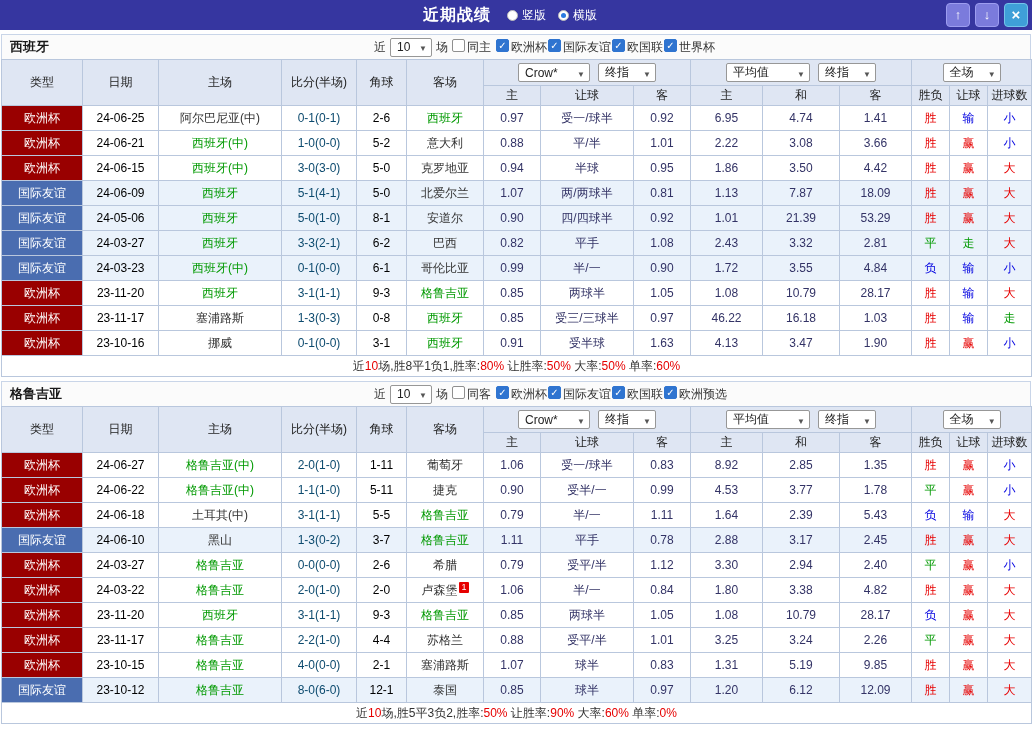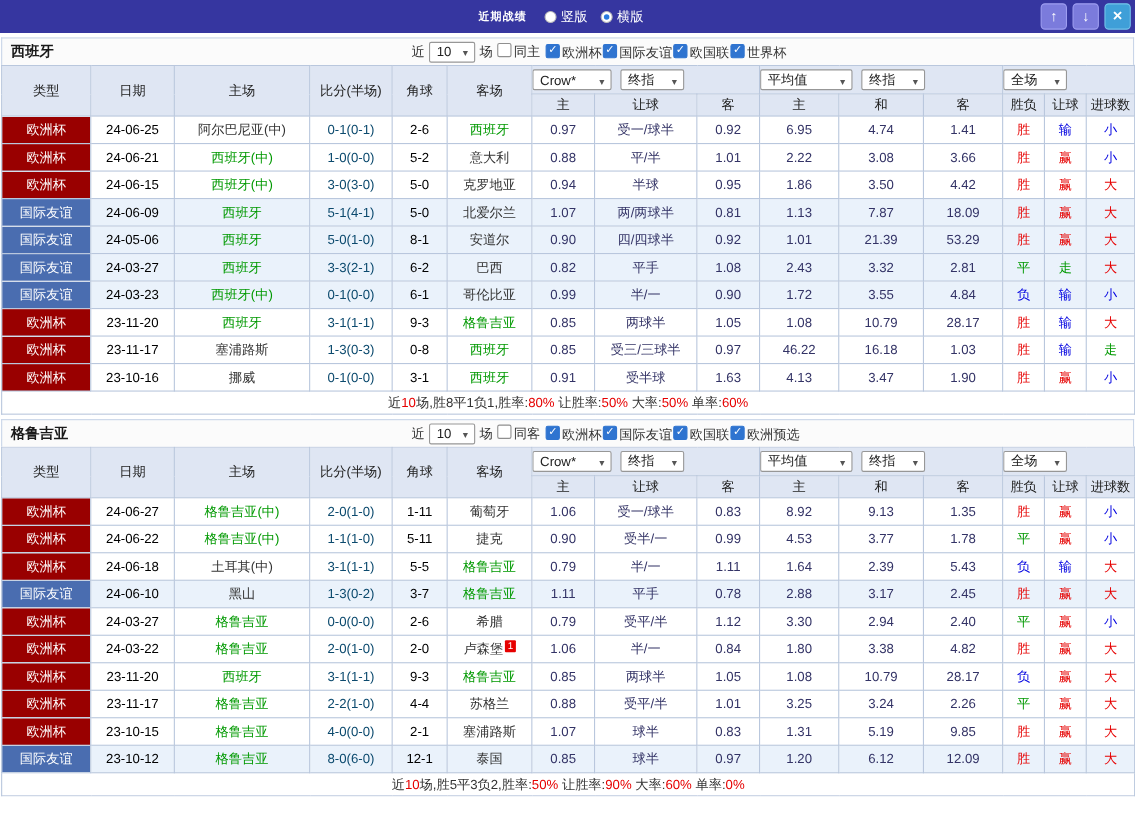--- a/index.html
+++ b/index.html
@@ -1,19 +1,19 @@
 <!DOCTYPE html>
 <html><head>
 <meta charset="utf-8">
 <style>
   *{box-sizing:border-box;margin:0;padding:0}
   html,body{width:1032px;background:#fff;font-family:"Liberation Sans","DejaVu Sans",sans-serif;font-size:12px;color:#333}
   
   .topbar{height:30px;background:#3636a0;display:flex;align-items:center;justify-content:center;position:relative;color:#fff}
-  .title{font-weight:bold;font-size:10px;margin-right:16px;letter-spacing:1px}
+  .title{font-weight:bold;font-size:16px;margin-right:16px;letter-spacing:1px}
   .radios{display:inline-flex;align-items:center}
   .radio{display:inline-flex;align-items:center;gap:4px;margin-right:12px;cursor:pointer;color:#fff}
   .rb{width:11px;height:11px;border-radius:50%;background:#fff;border:1px solid #bbb;position:relative;display:inline-block}
   .rb.on::after{content:"";position:absolute;left:2px;top:2px;right:2px;bottom:2px;border-radius:50%;background:#2a7ae0}
   .win-btns{position:absolute;right:4px;top:3px;display:flex;gap:5px}
   .wbtn{width:24px;height:24px;background:#7b7bdc;border:1px solid #9d9df0;color:#fff;font-size:13px;font-weight:bold;border-radius:4px;cursor:pointer;line-height:20px}
   .wbtn.close{background:#3f9fd8;border-color:#74c4ea;font-size:15px}
   
   .section{margin:4px 1px 0 1px}
   .sec-hdr{height:25px;display:flex;align-items:center;position:relative;background:#fbfbfb;border:1px solid #c9d5e8;border-bottom:none;padding-left:8px}
@@ -32,21 +32,21 @@
   .chk{display:inline-flex;align-items:flex-start;gap:2px;cursor:pointer;margin-right:1px}
   .cb{width:13px;height:13px;border:1px solid #8f8f8f;background:#fff;border-radius:2px;display:inline-flex;align-items:center;justify-content:center}
   .cb.cb-on{background:#2f74d0;border-color:#2f74d0}
   .cb.cb-on::after{content:"✓";font-size:10px;color:#fff;line-height:1}
   
   table.grid{border-collapse:collapse;table-layout:fixed;width:1030px}
   .grid th,.grid td{border:1px solid #b9c7dd;text-align:center;overflow:hidden;white-space:nowrap;padding:0}
   .grid thead th{background:#dfe6f3;font-weight:normal;color:#222;height:26px}
   .grid tr.th2 th{height:20px}
   .grid tbody td{height:25px;background:#fff}
-  .selwrap{display:flex;align-items:center;justify-content:flex-start;gap:8px}
+  .selwrap{display:flex;align-items:center;justify-content:center;gap:8px}
   td.td-type{color:#fff}
   .grid td.lg-cup{background:#990000}
   .grid td.lg-fr{background:#4a6db0}
   tr.row-fr td{background:#eaf2fb}
   .td-score{color:#0c4a6e}
   .td-odds{color:#333366}
   .td-date,.td-corner{color:#000000}
   .c-r{color:#e60000}
   .c-b{color:#0000e0}
   .c-g{color:#009900}
@@ -473,21 +473,21 @@
           <td class="td-type lg-cup">欧洲杯</td>
           <td class="td-date">24-06-27</td>
           <td><span class="t-g">格鲁吉亚(中)</span></td>
           <td class="td-score">2-0(1-0)</td>
           <td class="td-corner">1-11</td>
           <td><span>葡萄牙</span></td>
           <td class="td-odds">1.06</td>
           <td class="td-odds">受一/球半</td>
           <td class="td-odds">0.83</td>
           <td class="td-odds">8.92</td>
-          <td class="td-odds">9.13</td>
+          <td class="td-odds">2.85</td>
           <td class="td-odds">1.35</td>
           <td class="c-r">胜</td>
           <td class="c-r">赢</td>
           <td class="c-b">小</td>
         </tr>
 
         <tr>
           <td class="td-type lg-cup">欧洲杯</td>
           <td class="td-date">24-06-22</td>
           <td><span class="t-g">格鲁吉亚(中)</span></td>

